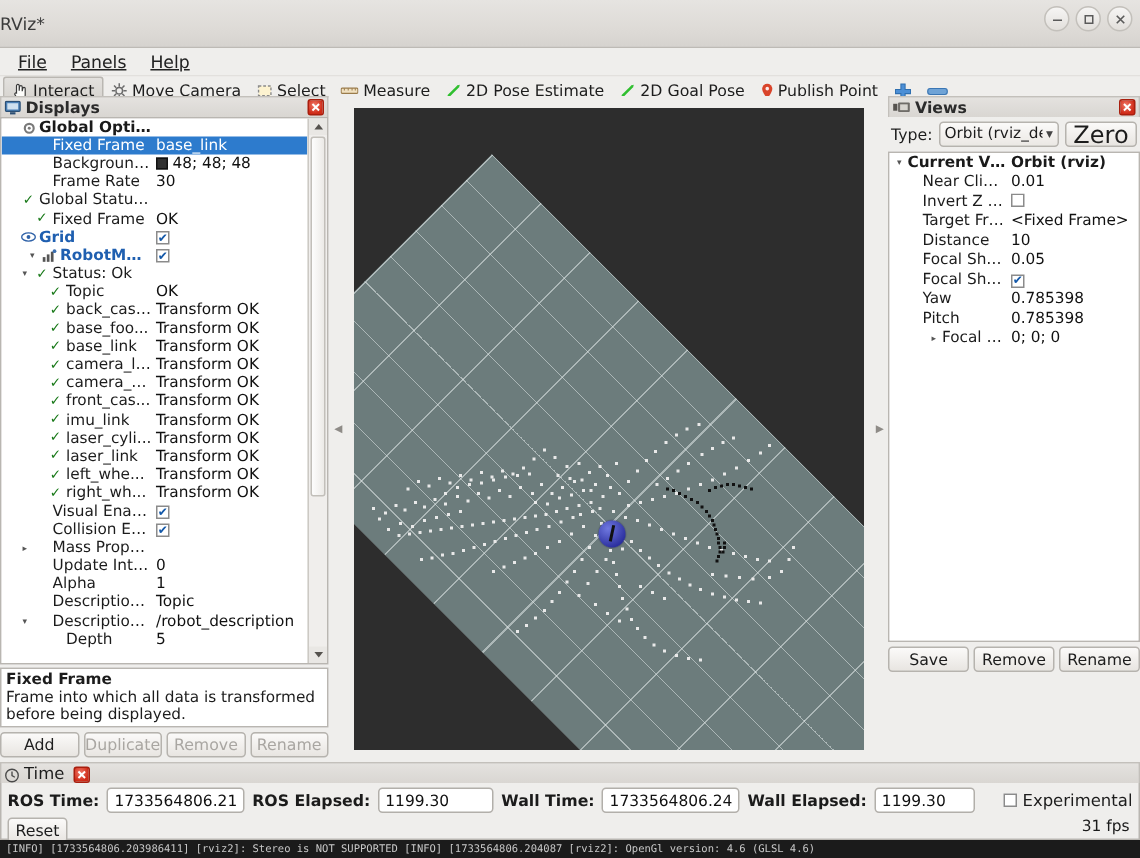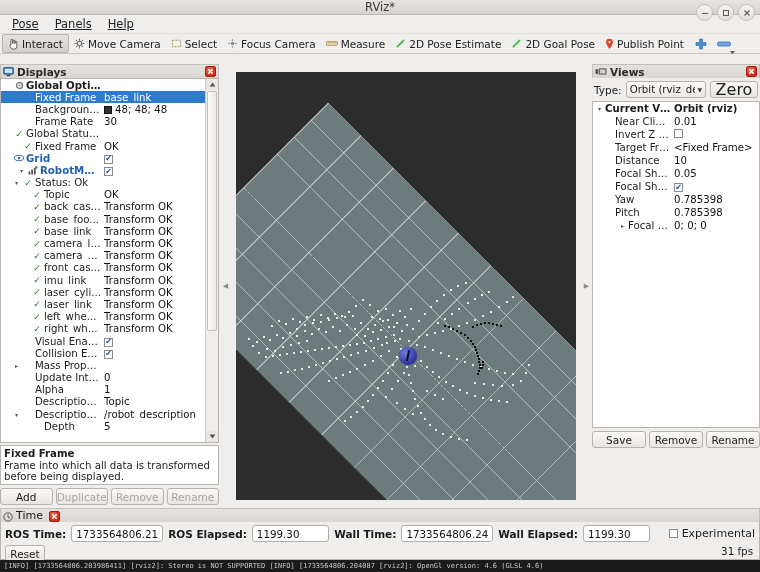--- a/index.html
+++ b/index.html
@@ -14,24 +14,24 @@
   }
   #app {
     position: relative;
     width: 760px; height: 572px;
     background: #efeeec;
   }
 
   
   .titlebar {
     position: relative;
-    height: 15px;
+    height: 32px;
     background: linear-gradient(to bottom,#e6e4e1 0%, #dedbd7 60%, #d6d3cf 100%);
     border-bottom: 1px solid #bdbab5;
-    display: flex; align-items: center; justify-content: center;
+    display: flex; align-items: center; justify-content: flex-start;
   }
   .titlebar .ttl {
     font-size: 11.5px; color: #3b3b3b; font-weight: normal;
   }
   .winbtns { position: absolute; right: 5px; top: 4px; display: flex; gap: 4px; }
   .winbtn {
     width: 17px; height: 17px; border-radius: 50%;
     background: linear-gradient(to bottom,#f6f5f4,#e2dfdb);
     border: 1px solid #c3c0bb;
     display: flex; align-items: center; justify-content: center;
@@ -281,21 +281,21 @@
       </div>
       <div class="winbtn">
         <svg width="8" height="8" viewBox="0 0 8 8">
             <path d="M1.5 1.5 L6.5 6.5 M6.5 1.5 L1.5 6.5" stroke="#5a5a5a" stroke-width="1.1" fill="none"></path>
           </svg>
       </div>
     </div>
   </div>
 
   <div class="menubar">
-    <div class="menuitem"><u>Pose</u></div>
+    <div class="menuitem"><u>File</u></div>
     <div class="menuitem"><u>Panels</u></div>
     <div class="menuitem"><u>Help</u></div>
   </div>
 
   <div class="toolbar">
 
     <div class="tbtn active">
       <svg width="11" height="12" viewBox="0 0 11 12">
         <path d="M3 7 L3 2.2 a0.9 0.9 0 0 1 1.8 0 L4.8 5.5 L5 3 a0.9 0.9 0 0 1 1.8 0 L6.8 5.8 L7.2 4 a0.8 0.8 0 0 1 1.6 0 L8.8 8.5 a2.6 2.6 0 0 1 -2.6 2.6 h-1.2 a2.4 2.4 0 0 1 -2 -1.2 L2 8.2 a0.8 0.8 0 0 1 1 -1.2 z" fill="#fdfdfb" stroke="#3a3a3a" stroke-width="0.8"></path>
       </svg>
@@ -310,27 +310,20 @@
       <span>Move Camera</span>
     </div>
 
     <div class="tbtn">
       <svg width="11" height="11" viewBox="0 0 12 12">
         <rect x="1.5" y="2.5" width="9" height="7" fill="#fdf3d0" stroke="#8a8a8a" stroke-width="1" stroke-dasharray="2 1.4"></rect>
       </svg>
       <span>Select</span>
     </div>
 
-    <div class="tbtn">
-      <svg width="11" height="11" viewBox="0 0 12 12">
-        <circle cx="6" cy="6" r="1.9" fill="#8b8b8b"></circle>
-        <path d="M6 0.8 L7 3 H5 Z M6 11.2 L5 9 H7 Z M0.8 6 L3 5 V7 Z M11.2 6 L9 7 V5 Z" fill="#8b8b8b"></path>
-      </svg>
-      <span>Focus Camera</span>
-    </div>
 
     <div class="tbtn">
       <svg width="12" height="9" viewBox="0 0 14 9">
         <rect x="0.5" y="2.5" width="13" height="4" rx="0.8" fill="#f0e0c0" stroke="#9a7b4a" stroke-width="0.9"></rect>
         <path d="M3 2.5 V4.3 M6 2.5 V4.3 M9 2.5 V4.3 M11.5 2.5 V4.3" stroke="#9a7b4a" stroke-width="0.8"></path>
       </svg>
       <span>Measure</span>
     </div>
 
     <div class="tbtn">

